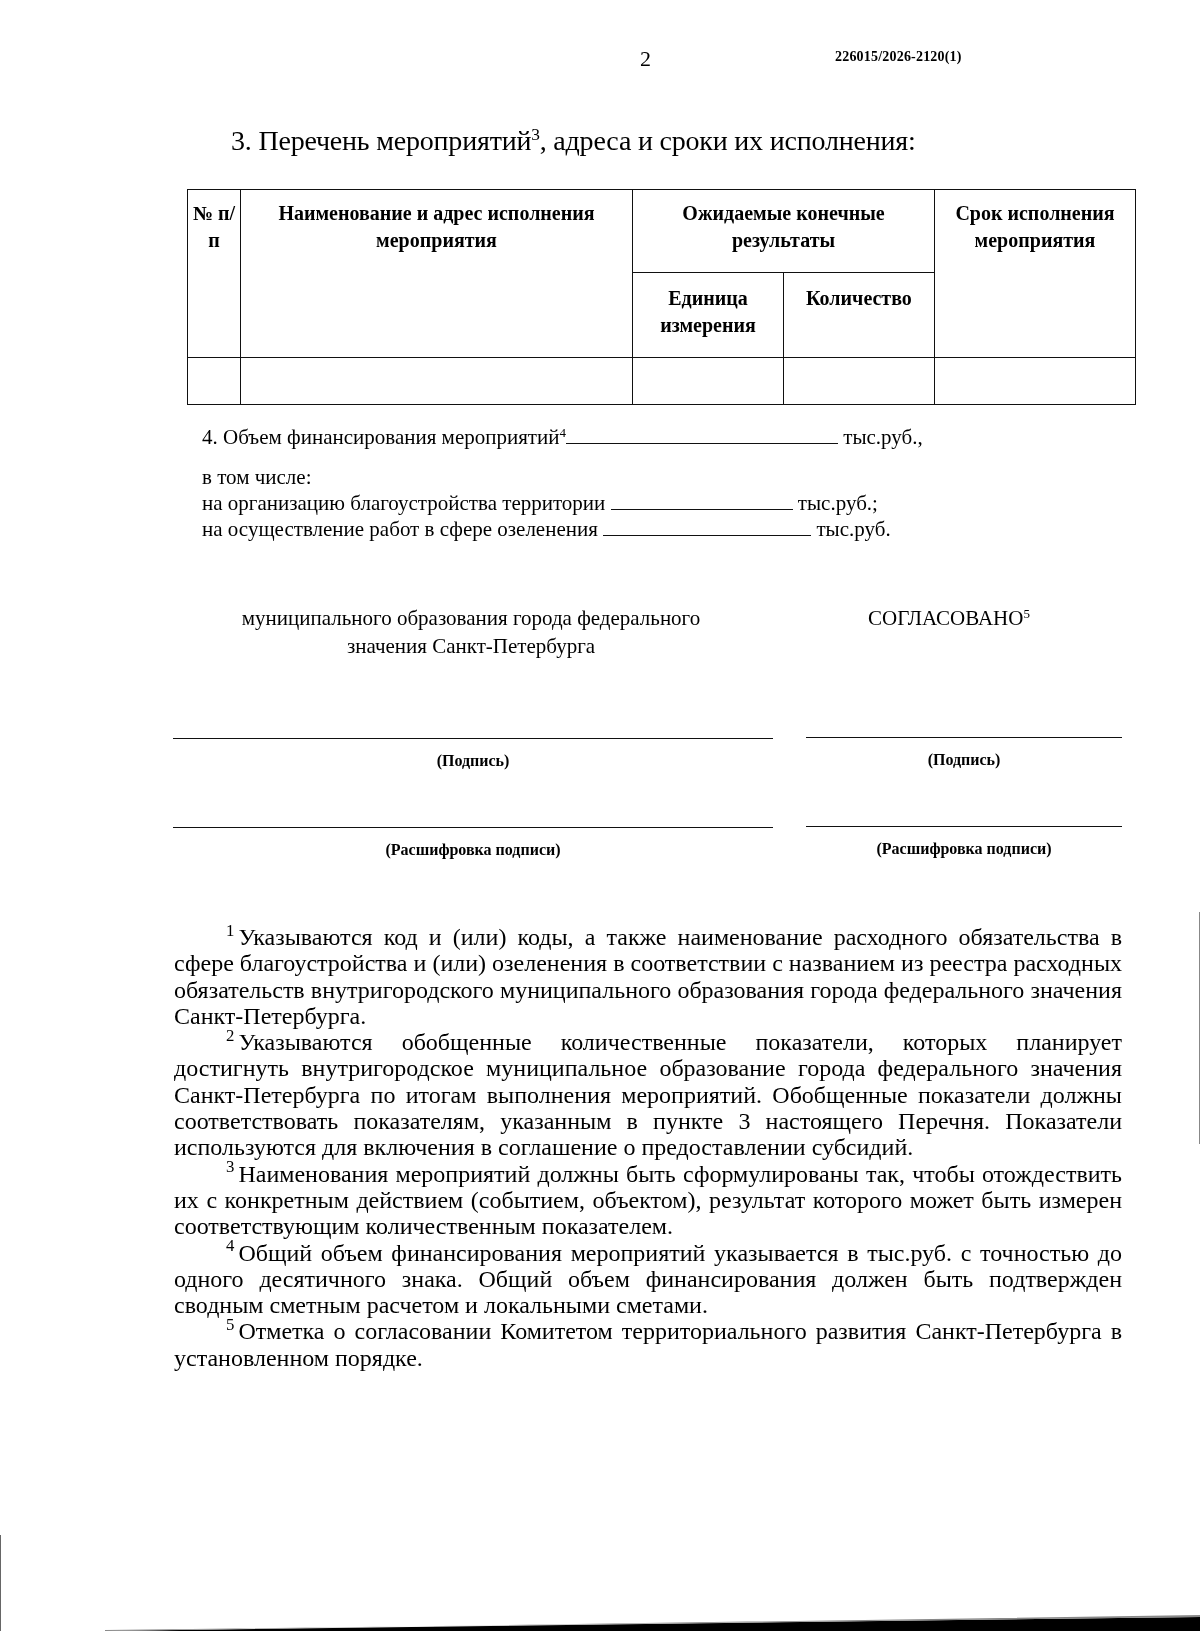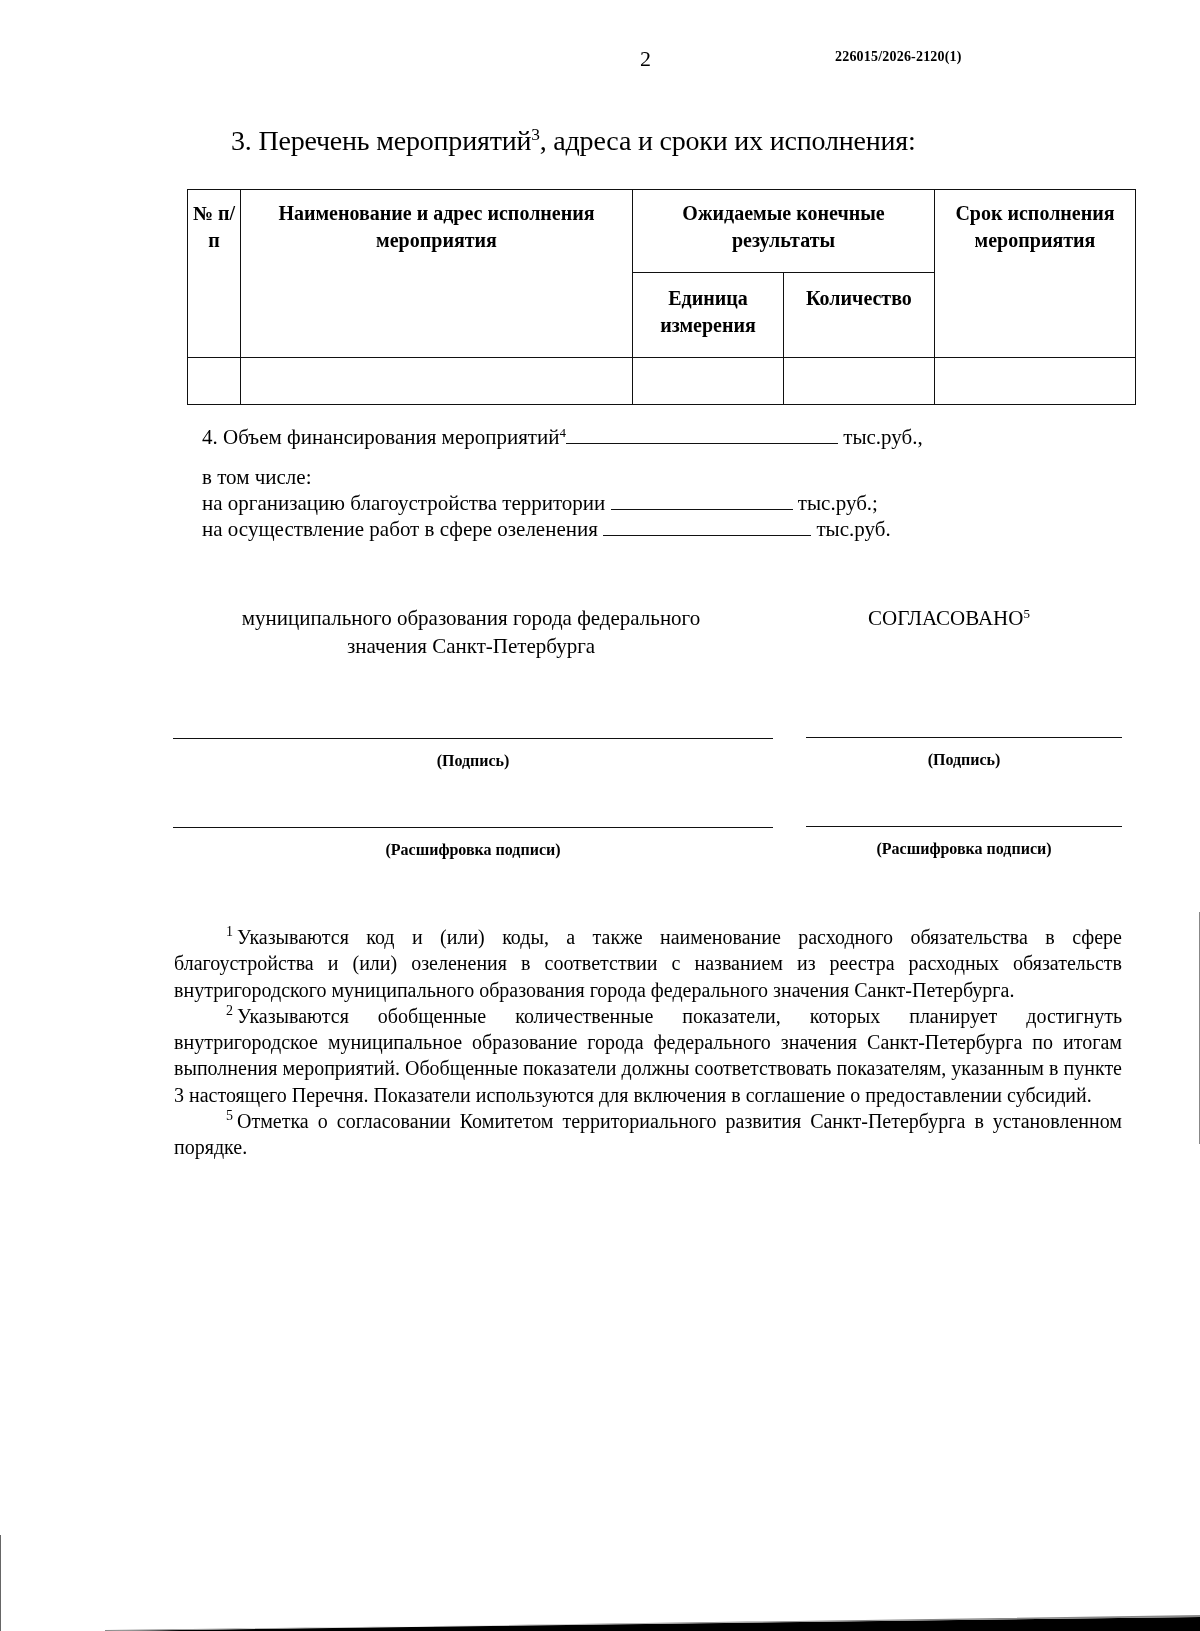--- a/index.html
+++ b/index.html
@@ -20,21 +20,21 @@
   .h-qty { width: 150px; padding-top: 12px !important; }
   .data-row td { height: 46px; }
 
   .fin { font-size: 21px; line-height: 28px; text-align: right; }
   .fin-line { display: inline-block; border-bottom: 1.5px solid #111; height: 20px; vertical-align: baseline; }
 
   .sign-block { font-size: 21px; line-height: 28px; text-align: center; }
   .sig-line { position: absolute; height: 0; border-top: 1.6px solid #111; }
   .sig-caption { position: absolute; font-size: 16px; font-weight: bold; text-align: center; }
 
-  .footnotes { position: absolute; left: 174px; top: 924px; width: 948px; font-size: 20px; line-height: 26.3px; text-align: justify; }
+  .footnotes { position: absolute; left: 174px; top: 924px; width: 948px; font-size: 24px; line-height: 26.3px; text-align: justify; }
   .fn { text-indent: 52px; margin: 0; }
   .fn sup { font-size: 0.7em; margin-right: 4px; }
 
   .scan-edge-right { left: 1199px; top: 912px; width: 1px; height: 232px; background: #888; }
   .scan-edge-left { left: 0px; top: 1535px; width: 1px; height: 96px; background: #666; }
   .scan-bottom { left: 0; top: 1600px; width: 1200px; height: 31px; }
 </style>
 </head>
 <body>
 
@@ -97,20 +97,22 @@
 <div class="sig-caption" style="left:806px; top:751px; width:316px;">(Подпись)</div>
 
 <div class="sig-line" style="left:173px; top:827px; width:600px;"></div>
 <div class="sig-caption" style="left:173px; top:841px; width:600px;">(Расшифровка подписи)</div>
 <div class="sig-line" style="left:806px; top:826px; width:316px;"></div>
 <div class="sig-caption" style="left:806px; top:840px; width:316px;">(Расшифровка подписи)</div>
 
 <div class="footnotes">
   <p class="fn"><sup>1</sup><span>Указываются код и (или) коды, а также наименование расходного обязательства в сфере благоустройства и (или) озеленения в соответствии с названием из реестра расходных обязательств внутригородского муниципального образования города федерального значения Санкт-Петербурга.</span></p>
   <p class="fn"><sup>2</sup><span>Указываются обобщенные количественные показатели, которых планирует достигнуть внутригородское муниципальное образование города федерального значения Санкт-Петербурга по итогам выполнения мероприятий. Обобщенные показатели должны соответствовать показателям, указанным в пункте 3 настоящего Перечня. Показатели используются для включения в соглашение о предоставлении субсидий.</span></p>
+  <p class="fn"><sup>3</sup><span>Наименования мероприятий должны быть сформулированы так, чтобы отождествить их с конкретным действием (событием, объектом), результат которого может быть измерен соответствующим количественным показателем.</span></p>
+  <p class="fn"><sup>4</sup><span>Общий объем финансирования мероприятий указывается в тыс.руб. с точностью до одного десятичного знака. Общий объем финансирования должен быть подтвержден сводным сметным расчетом и локальными сметами.</span></p>
   <p class="fn"><sup>5</sup><span>Отметка о согласовании Комитетом территориального развития Санкт-Петербурга в установленном порядке.</span></p>
 </div>
 
 <div class="abs scan-edge-right"></div>
 <div class="abs scan-edge-left"></div>
 <svg class="abs scan-bottom" viewBox="0 0 1200 31" preserveAspectRatio="none">
   <polygon points="105,31 1200,17 1200,31" fill="#000"></polygon>
   <polygon points="105,31 1200,15 1200,17 105,30" fill="#888"></polygon>
 </svg>
 

